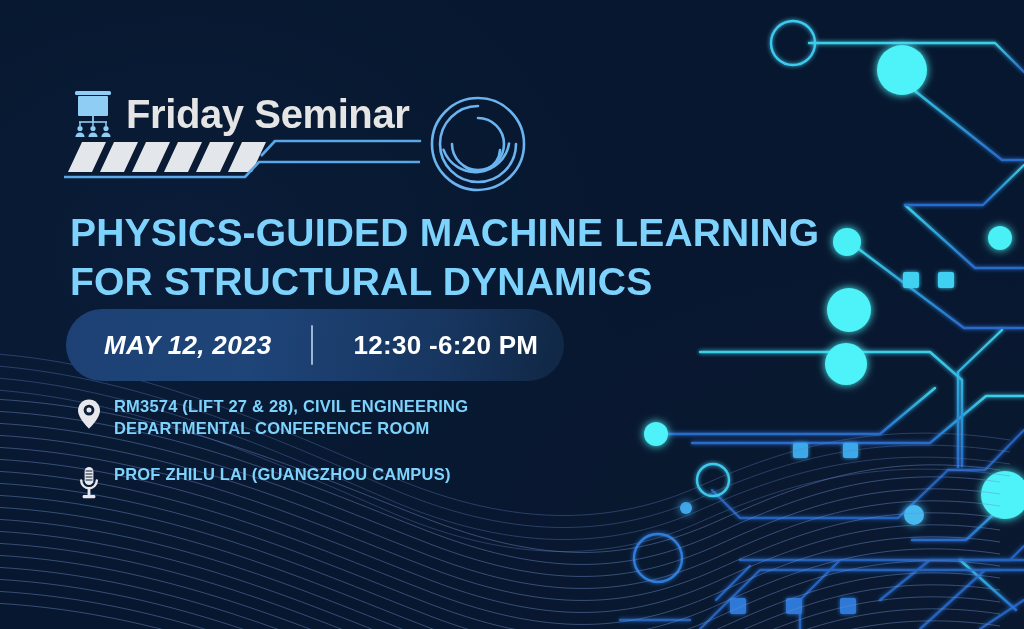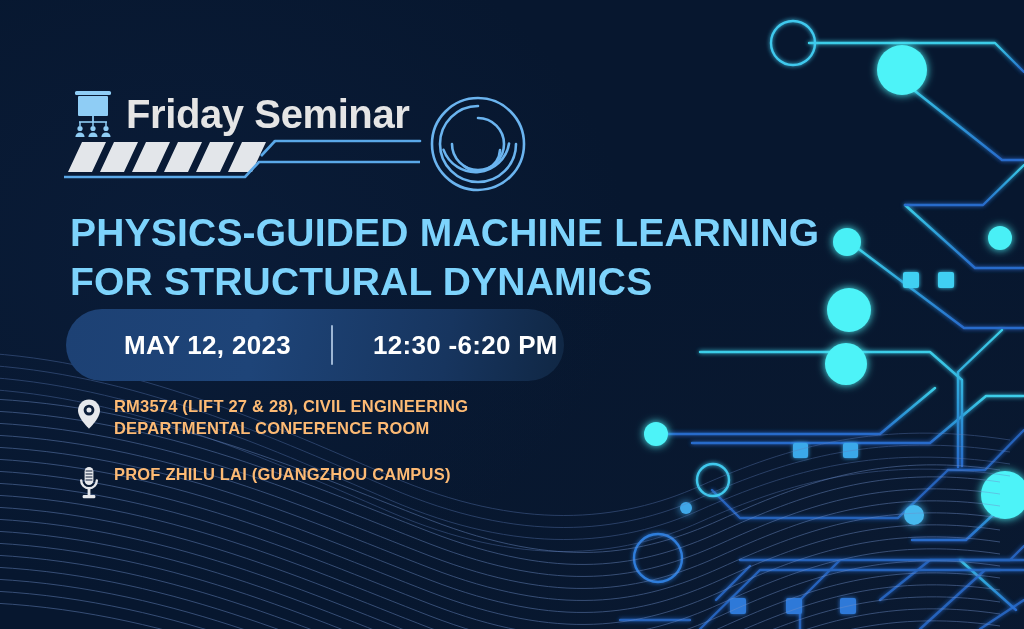--- a/index.html
+++ b/index.html
@@ -102,21 +102,21 @@
     display: flex;
     align-items: center;
   }
   .pill-text {
     color: #ffffff;
     font-size: 26px;
     font-weight: bold;
     letter-spacing: 0.3px;
     white-space: nowrap;
   }
-  .pill-date { margin-left: 58px; }
+  .pill-date { margin-left: 38px; font-style: italic; }
   .pill-divider {
     width: 2px;
     height: 40px;
     background: #9db6d4;
     margin-left: 40px;
     margin-right: 40px;
     flex: none;
     border-radius: 1px;
   }
 
@@ -133,21 +133,21 @@
     margin-bottom: 14px;
   }
   .info-icon {
     width: 34px;
     flex: none;
     display: flex;
     justify-content: center;
     padding-top: 2px;
   }
   .info-text {
-    color: #fdba74;
+    color: #7dd3fc;
     font-size: 16.5px;
     font-weight: bold;
     line-height: 1.33;
     letter-spacing: 0.2px;
     text-transform: uppercase;
     padding-left: 8px;
   }
   .info-text .ln { display: block; white-space: nowrap; }
   .row-speaker { margin-top: 24px; }
 </style>

